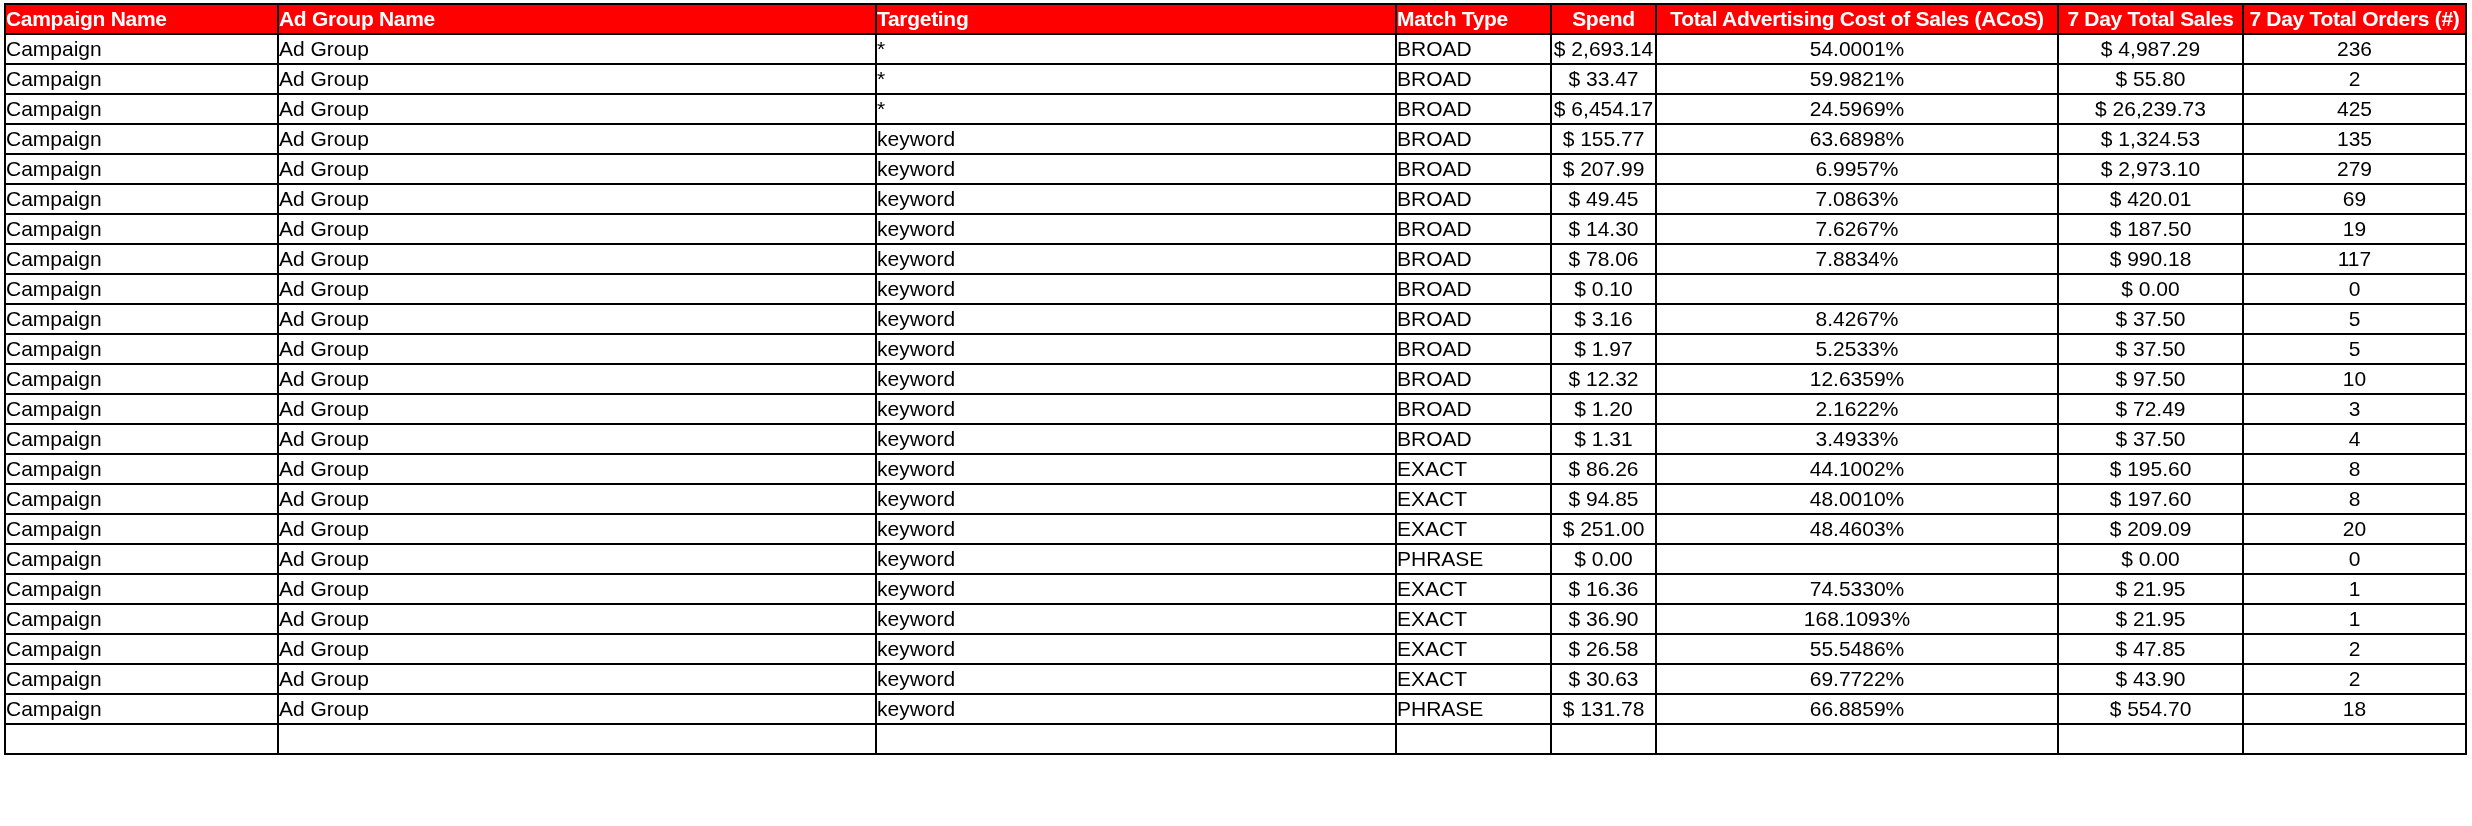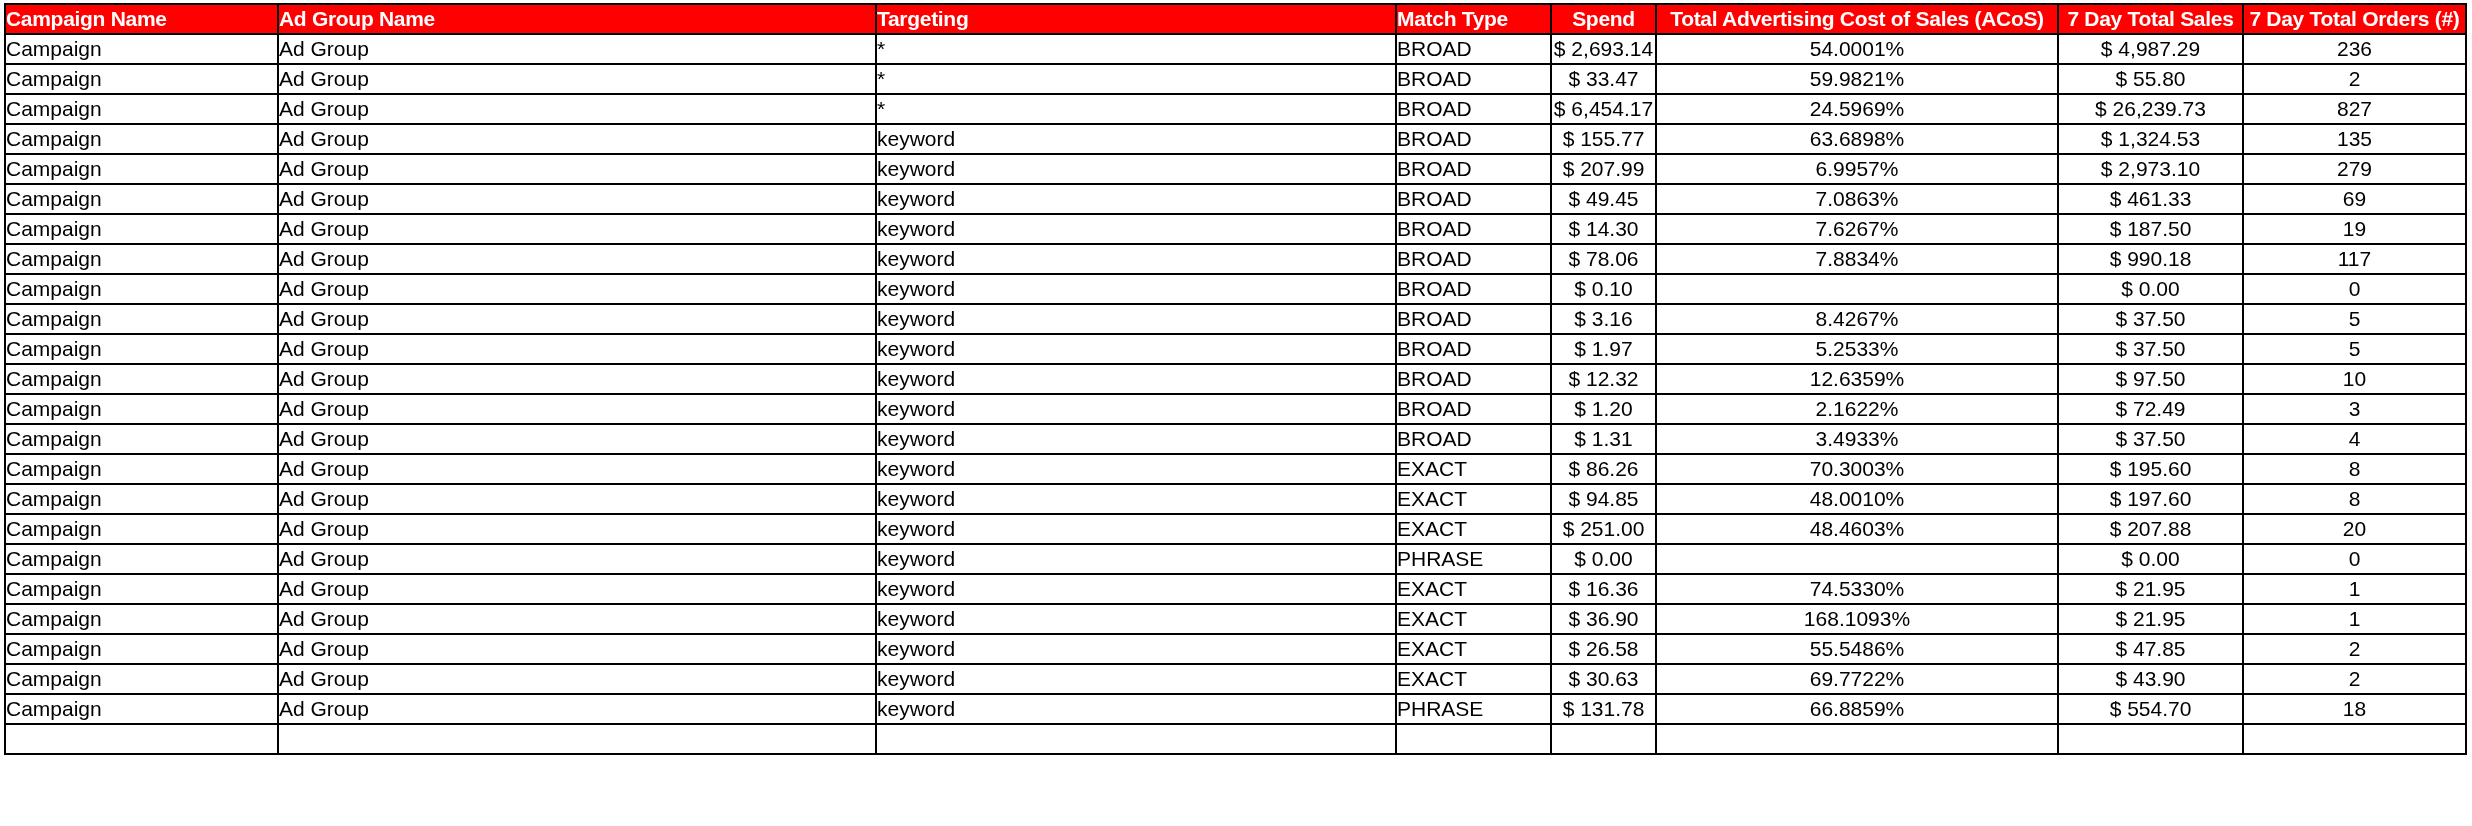--- a/index.html
+++ b/index.html
@@ -107,21 +107,21 @@
   </tr>
 
   <tr>
     <td class="al">Campaign</td>
     <td class="al">Ad Group</td>
     <td class="al">*</td>
     <td class="al">BROAD</td>
     <td class="ac">$ 6,454.17</td>
     <td class="ac">24.5969%</td>
     <td class="ac">$ 26,239.73</td>
-    <td class="ac">827</td>
+    <td class="ac">425</td>
   </tr>
 
   <tr>
     <td class="al">Campaign</td>
     <td class="al">Ad Group</td>
     <td class="al">keyword</td>
     <td class="al">BROAD</td>
     <td class="ac">$ 155.77</td>
     <td class="ac">63.6898%</td>
     <td class="ac">$ 1,324.53</td>
@@ -139,21 +139,21 @@
     <td class="ac">279</td>
   </tr>
 
   <tr>
     <td class="al">Campaign</td>
     <td class="al">Ad Group</td>
     <td class="al">keyword</td>
     <td class="al">BROAD</td>
     <td class="ac">$ 49.45</td>
     <td class="ac">7.0863%</td>
-    <td class="ac">$ 461.33</td>
+    <td class="ac">$ 420.01</td>
     <td class="ac">69</td>
   </tr>
 
   <tr>
     <td class="al">Campaign</td>
     <td class="al">Ad Group</td>
     <td class="al">keyword</td>
     <td class="al">BROAD</td>
     <td class="ac">$ 14.30</td>
     <td class="ac">7.6267%</td>
@@ -237,21 +237,21 @@
     <td class="ac">$ 37.50</td>
     <td class="ac">4</td>
   </tr>
 
   <tr>
     <td class="al">Campaign</td>
     <td class="al">Ad Group</td>
     <td class="al">keyword</td>
     <td class="al">EXACT</td>
     <td class="ac">$ 86.26</td>
-    <td class="ac">70.3003%</td>
+    <td class="ac">44.1002%</td>
     <td class="ac">$ 195.60</td>
     <td class="ac">8</td>
   </tr>
 
   <tr>
     <td class="al">Campaign</td>
     <td class="al">Ad Group</td>
     <td class="al">keyword</td>
     <td class="al">EXACT</td>
     <td class="ac">$ 94.85</td>
@@ -260,21 +260,21 @@
     <td class="ac">8</td>
   </tr>
 
   <tr>
     <td class="al">Campaign</td>
     <td class="al">Ad Group</td>
     <td class="al">keyword</td>
     <td class="al">EXACT</td>
     <td class="ac">$ 251.00</td>
     <td class="ac">48.4603%</td>
-    <td class="ac">$ 207.88</td>
+    <td class="ac">$ 209.09</td>
     <td class="ac">20</td>
   </tr>
 
   <tr>
     <td class="al">Campaign</td>
     <td class="al">Ad Group</td>
     <td class="al">keyword</td>
     <td class="al">PHRASE</td>
     <td class="ac">$ 0.00</td>
     <td class="ac"></td>

